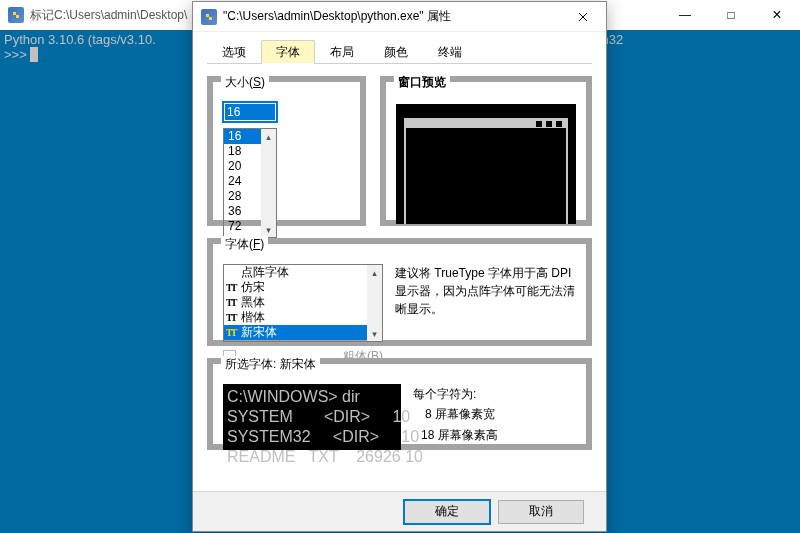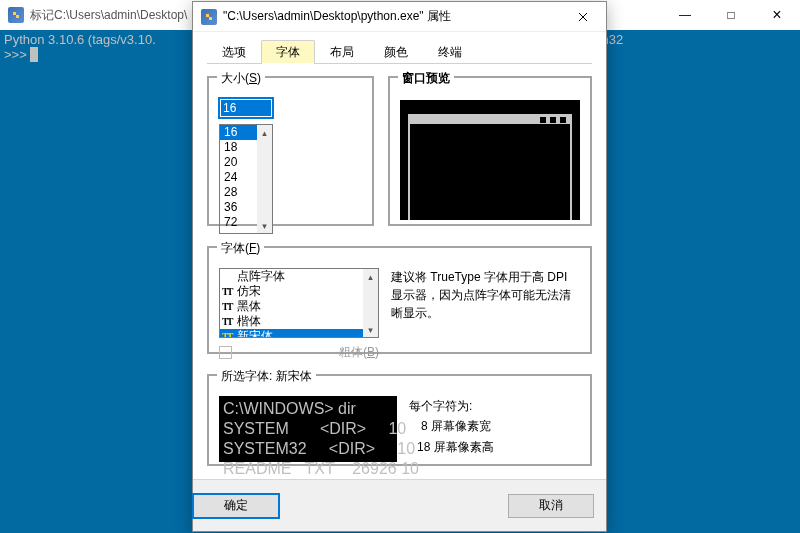--- a/index.html
+++ b/index.html
@@ -26,21 +26,21 @@
   
   .tabs { display:flex; height:24px; position:relative; }
   .tabs::after { content:""; position:absolute; left:0; right:0; bottom:0; height:1px; background:#d0d0d0; z-index:0;}
   .tab { padding:3px 14px 0; border:1px solid transparent; border-bottom:none; color:#000; position:relative; z-index:1; }
   .tab.active { border-color:#d0d0d0; background:#fef9c3; border-radius:2px 2px 0 0; }
   .tab.active::after { content:""; position:absolute; left:0; right:0; bottom:-1px; height:2px; background:#fff;}
 
   .pane { padding-top:12px; }
 
   
-  .group { border:2px solid #a3a3a3; padding:20px 10px 12px; margin-bottom:20px; position:relative; }
+  .group { border:6px solid #a3a3a3; padding:20px 10px 12px; margin-bottom:12px; position:relative; }
   .group > legend, .group-title { position:absolute; top:-8px; left:8px; background:#fff; padding:0 4px; font-size:12px; }
   .row-top { display:flex; gap:14px; }
 
   
   .size-group { width:172px; height:150px; }
   .size-input { width:54px; height:20px; border:1px solid #0078d7; outline:1px solid #0078d7; font-size:12px; background:#fff; color:#fff; }
   .size-input::selection { background:#0078d7; }
   .size-input-wrap { position:relative; width:54px; }
   .size-input-wrap .sel { position:absolute; left:2px; top:2px; right:2px; bottom:2px; background:#0078d7; color:#fff; font-size:12px; padding:0 2px; line-height:16px;}
   .size-list { margin-top:6px; width:54px; height:110px; border:1px solid #7a7a7a; overflow:hidden; position:relative; }
@@ -54,36 +54,36 @@
   
   .preview-group { flex:1; height:150px;font-weight:bold; }
   .preview-box { width:180px; height:120px; background:#000; margin-top:2px; position:relative; }
   .preview-win { position:absolute; left:8px; top:14px; right:8px; bottom:0; border:2px solid #c8c8c8; border-bottom:none; }
   .preview-win::before { content:""; position:absolute; left:0; right:0; top:0; height:8px; background:#c8c8c8;}
   .preview-ctrl { position:absolute; top:1px; right:4px; display:flex; gap:4px;}
   .preview-ctrl span { width:6px; height:6px; background:#000; }
 
   
   .font-group { height:108px; display:flex; gap:12px; }
-  .font-list { width:160px; height:70px; border:1px solid #7a7a7a; position:relative; overflow:hidden; }
+  .font-list { width:160px; height:78px; border:1px solid #7a7a7a; position:relative; overflow:hidden; }
   .font-item { height:15px; line-height:15px; font-size:12px; display:flex; align-items:center; padding-left:2px; gap:3px; }
   .font-item.sel { background:#0078d7; color:#fff; }
   .tt-icon { width:12px; font-family: "Times New Roman", serif; font-weight:bold; font-size:10px; letter-spacing:-2px; }
   .font-sb { position:absolute; right:0; top:0; bottom:0; width:15px; background:#f0f0f0; display:flex; flex-direction:column;}
   .font-hint { flex:1; font-size:12px; line-height:1.5; }
   .bold-chk { margin-top:6px; display:flex; align-items:center; gap:4px; color:#999;justify-content:space-between;}
   .bold-chk .box { width:13px; height:13px; border:1px solid #bbb; }
 
   
   .sel-group { height:92px; display:flex; gap:12px; }
   .sample { width:178px; height:66px; background:#000; color:#bfbfbf; font-family:"NSimSun", Consolas, monospace; font-size:16px; padding:3px 4px; white-space:pre; line-height:1.25; }
   .char-info div { font-size:12px; line-height:1.7; }
 
   
-  .dlg-buttons { height:52px; border-top:1px solid #d6d6d6; display:flex; justify-content:space-between; align-items:center; gap:8px; padding-right:12px; background:#f0f0f0;}
+  .dlg-buttons { height:40px; border-top:1px solid #d6d6d6; display:flex; justify-content:flex-end; align-items:center; gap:8px; padding-right:22px; background:#f0f0f0;}
   .btn { width:86px; height:24px; border:1px solid #adadad; background:#e1e1e1; font-size:12px; display:flex; align-items:center; justify-content:center; }
   .btn.primary { border:1px solid #0078d7; outline:1px solid #0078d7; }
 
   .u { text-decoration: underline; }
 </style>
 </head>
 <body>
 
 <div class="parent">
   <div class="parent-titlebar">

